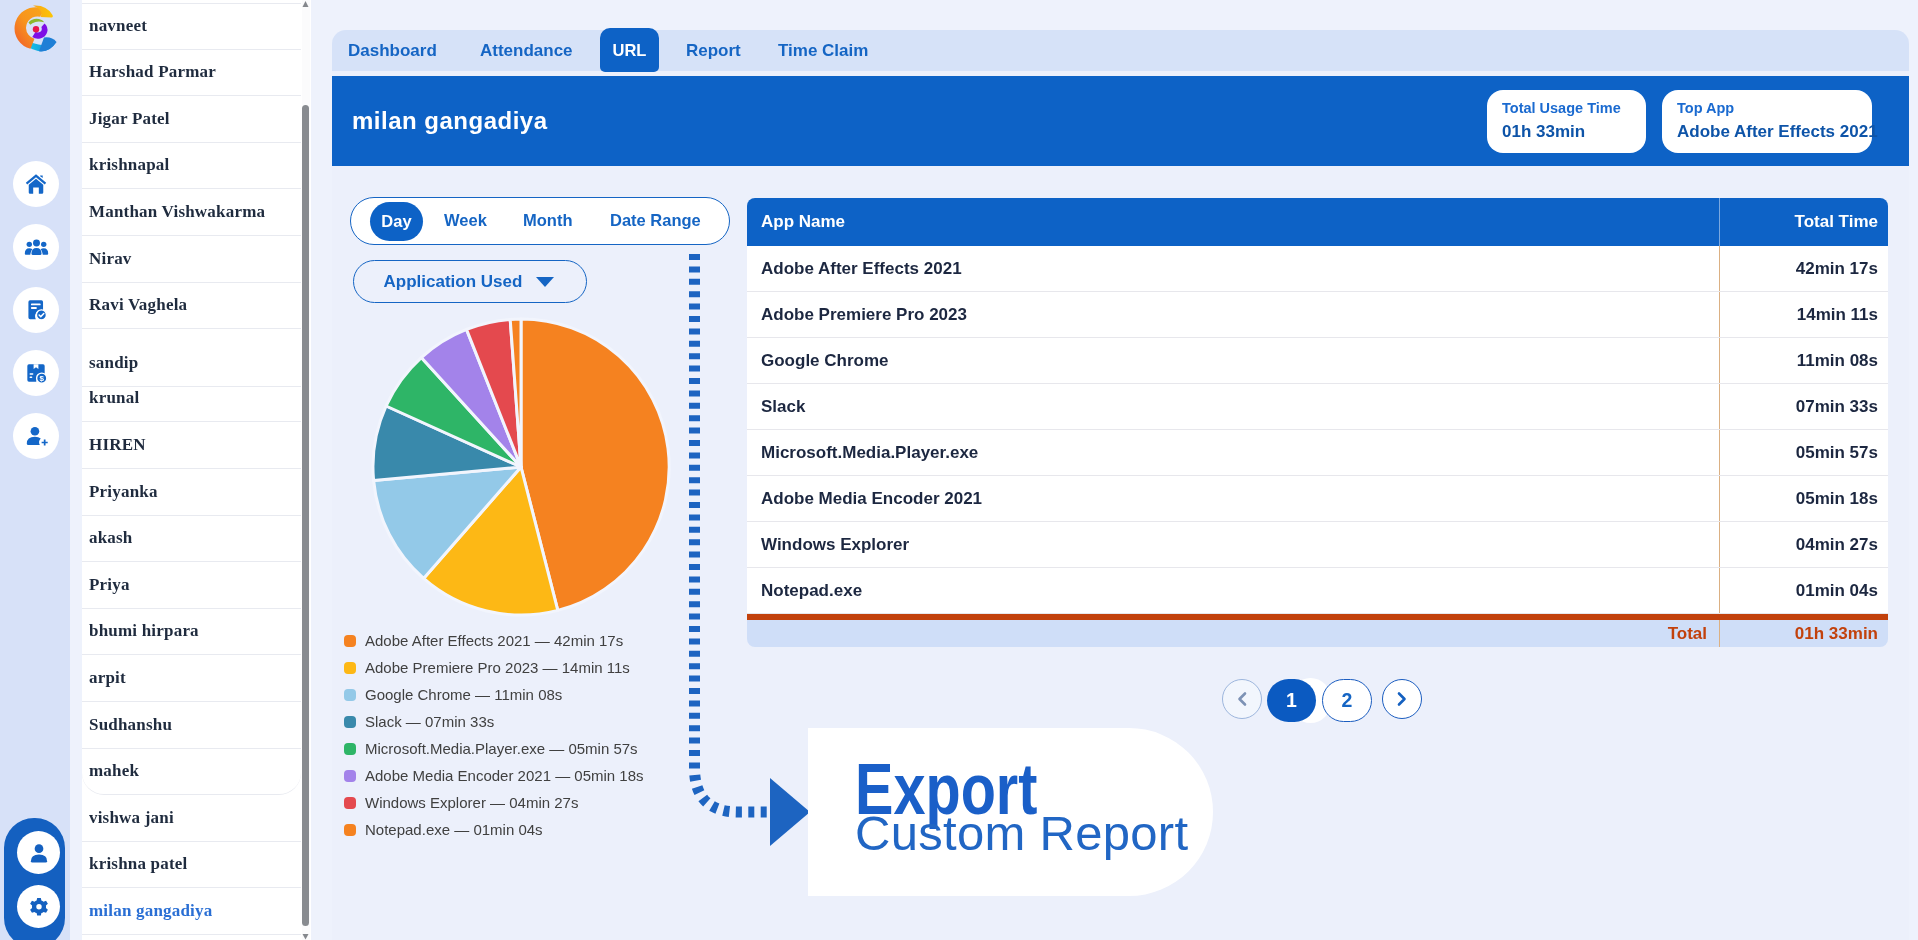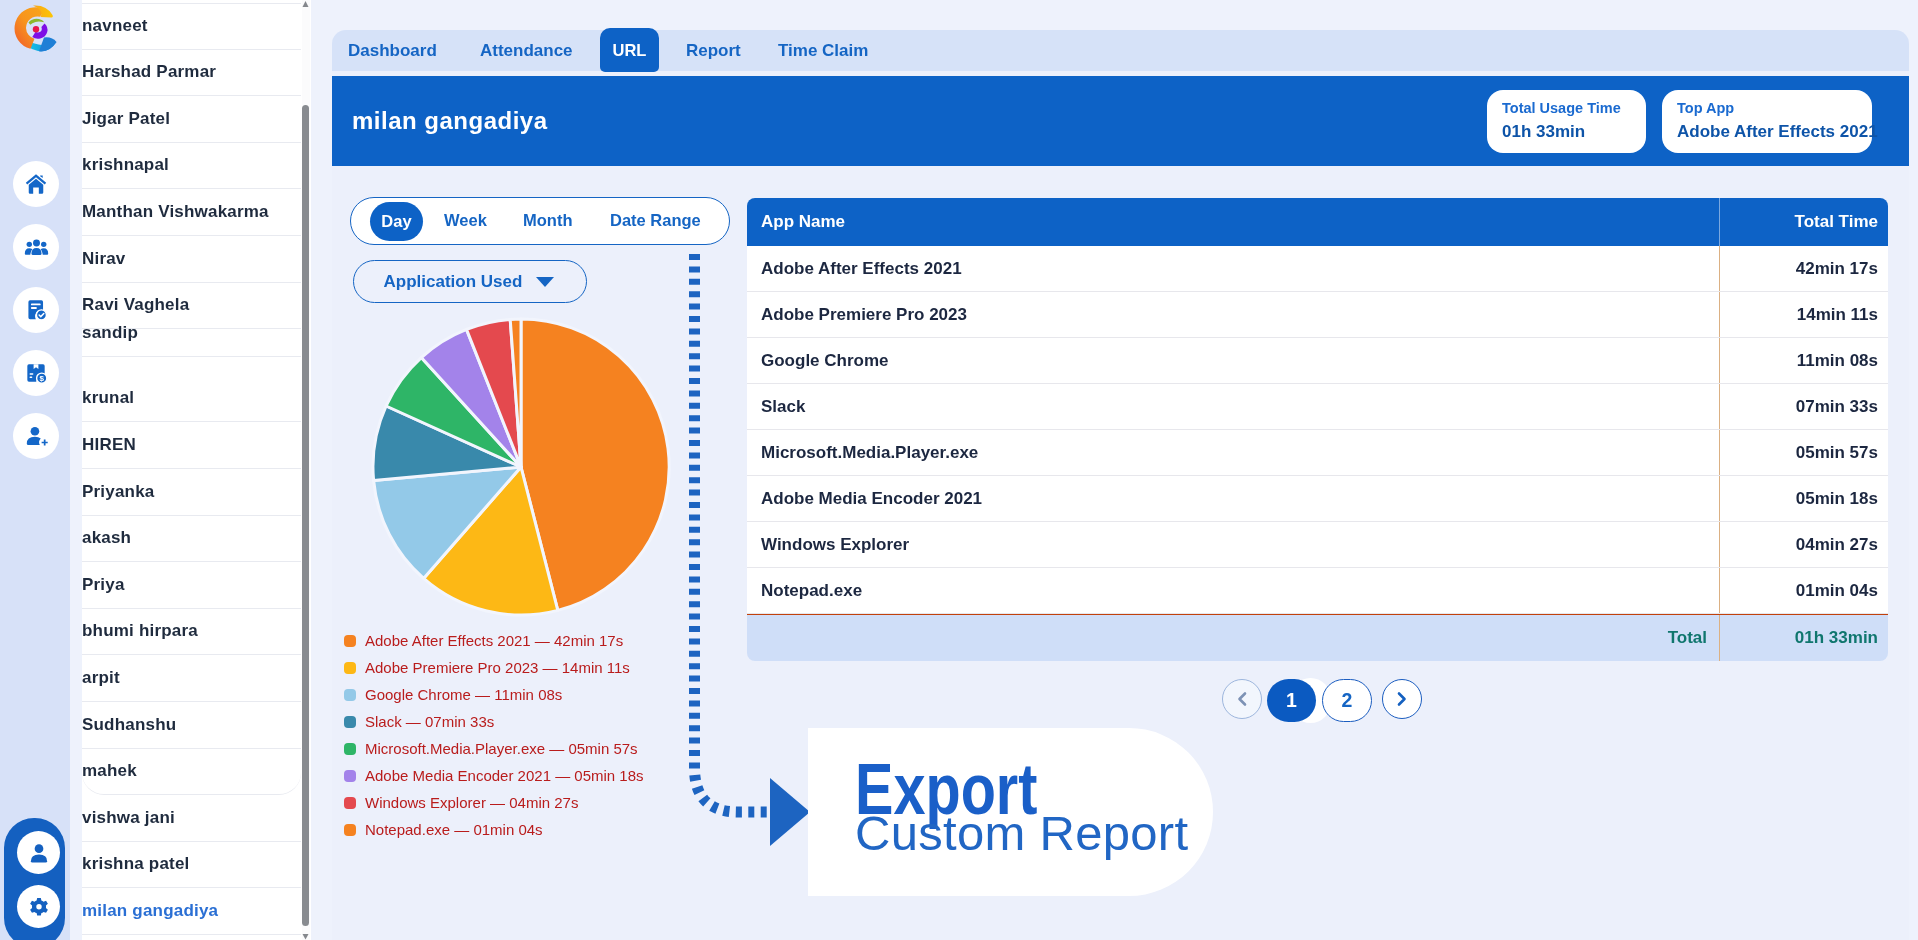--- a/index.html
+++ b/index.html
@@ -3,48 +3,48 @@
 <meta charset="utf-8">
 <style>
 * { margin:0; padding:0; box-sizing:border-box; }
 html,body { width:1918px; height:940px; overflow:hidden; }
 body { font-family:"Liberation Sans", sans-serif; background:#eef2fc; position:relative; }
 .rail { position:absolute; left:0; top:0; width:70px; height:940px; background:#d7e1f8; }
 .icnwrap { position:absolute; left:13px; width:46px; height:46px; background:#fff; border-radius:50%; display:flex; align-items:center; justify-content:center; }
 .botpill { position:absolute; left:4px; top:818px; width:61px; height:130px; background:#1460c0; border-radius:30px; }
 .botcirc { position:absolute; left:13px; width:43px; height:43px; background:#fff; border-radius:50%; display:flex; align-items:center; justify-content:center; }
 .list { position:absolute; left:82px; top:0; width:229px; height:940px; background:#fff; }
-.row { position:absolute; left:0; width:219px; height:47px; border-bottom:1px solid #e8eaf0; display:flex; align-items:center; font-weight:bold; font-size:17px; color:#1f2b3e; letter-spacing:0.2px; }
+.row { position:absolute; left:0; width:219px; height:47px; border-bottom:1px solid #e8eaf0; display:flex; align-items:center; padding-left:7px; font-weight:bold; font-size:17px; color:#1f2b3e; letter-spacing:0.2px;font-family:Liberation Serif, serif; }
 .row.sel { color:#2a6fd4; }
 .sbar { position:absolute; left:301.5px; top:0; width:8px; height:940px; background:#fbfbfc; }
 .sthumb { position:absolute; left:302.4px; top:105px; width:6.2px; height:821px; background:#888b90; border-radius:3.5px; }
 .main { position:absolute; left:332px; top:30px; width:1577px; height:910px; background:#ecf0fb; border-radius:14px 14px 0 0; }
 .tabstrip { position:absolute; left:0; top:0; width:1577px; height:41px; background:#d6e2f8; border-radius:14px 14px 0 0; }
 .tab { position:absolute; top:0; height:41px; display:flex; align-items:center; font-weight:bold; font-size:17px; color:#1565c4; }
 .tabactive { position:absolute; left:268px; top:-2px; width:59px; height:44px; background:#0d62c6; border-radius:10px 10px 5px 5px; display:flex; align-items:center; justify-content:center; color:#fff; font-weight:bold; font-size:16.5px; }
 .bluehead { position:absolute; left:0; top:46px; width:1577px; height:90px; background:#0d62c6; }
 .uname { position:absolute; left:20px; top:32px; color:#fff; font-weight:bold; font-size:24px; line-height:25px; letter-spacing:0.5px; }
 .hcard { position:absolute; top:14px; background:#fff; border-radius:16px; padding:10px 0 0 15px; }
 .hcard .lab { color:#1a6ad0; font-weight:bold; font-size:14.5px; }
 .hcard .val { color:#0e54a8; font-weight:bold; font-size:17px; margin-top:6px; white-space:nowrap; }
 .pillgroup { position:absolute; left:18px; top:167px; width:380px; height:48px; background:#fff; border:1.5px solid #1565c4; border-radius:24px; display:flex; align-items:center; }
 .pg-it { font-weight:bold; font-size:16.5px; color:#1565c4; }
 .daypill { background:#0d62c6; color:#fff; border-radius:20px; width:53px; height:39px; display:flex; align-items:center; justify-content:center; }
 .appused { position:absolute; left:21px; top:230px; width:234px; height:43px; background:transparent; border:1.5px solid #1565c4; border-radius:22px; display:flex; align-items:center; justify-content:center; gap:12px; font-weight:bold; font-size:17px; color:#1565c4; }
 .pie { position:absolute; left:38.5px; top:287px; }
 .legend { position:absolute; left:12px; top:597px; }
-.lrow { display:flex; align-items:center; height:27px; font-size:15px; color:#b91c1c; }
+.lrow { display:flex; align-items:center; height:27px; font-size:15px; color:#404040; }
 .lsw { width:12px; height:12px; border-radius:4px; margin-right:9px; }
 .table { position:absolute; left:415px; top:168px; width:1141px; }
 .thead { height:48px; background:#0d62c6; border-radius:8px 8px 0 0; position:relative; display:flex; align-items:center; color:#fff; font-weight:bold; font-size:17px; }
 .trow { height:46px; background:#fff; border-bottom:1px solid #e7e7ec; position:relative; display:flex; align-items:center; font-weight:bold; font-size:17px; color:#1c2740; }
 .tcell1 { padding-left:14px; flex:1; }
 .tcell2 { width:170px; text-align:right; padding-right:10px; }
 .vline { position:absolute; left:972px; top:0; bottom:0; width:1px; background:#dbb083; }
-.totrow { height:47px; background:#cfdef8; border-top:1px solid #c2410c; border-radius:0 0 8px 8px; position:relative; display:flex; align-items:center; font-weight:bold; font-size:17px; color:#0f766e; }
+.totrow { height:33px; background:#cfdef8; border-top:6px solid #c2410c; border-radius:0 0 8px 8px; position:relative; display:flex; align-items:center; font-weight:bold; font-size:17px; color:#c2410c; }
 .pgc { position:absolute; border-radius:50%; display:flex; align-items:center; justify-content:center; }
 .exportblob { position:absolute; left:476px; top:698px; width:405px; height:168px; background:#fff; border-radius:0 84px 84px 0; }
 .exp1 { position:absolute; left:47px; top:20px; font-weight:bold; font-size:72px; color:#1a5fc8; transform:scaleX(0.80); transform-origin:0 0; }
 .exp2 { position:absolute; left:47px; top:77px; font-size:49px; letter-spacing:0.3px; color:#2166c4; }
 </style>
 </head>
 <body>
 <div class="rail">
   <svg width="48" height="52" style="position:absolute;left:11px;top:2px;" viewBox="0 0 48 52">
     <defs>
@@ -128,21 +128,21 @@
   </div>
 </div>
 <div class="list" id="namelist">
     <div class="row" style="top:2.5px;">navneet</div>
     <div class="row" style="top:49.1px;">Harshad Parmar</div>
     <div class="row" style="top:95.7px;">Jigar Patel</div>
     <div class="row" style="top:142.3px;">krishnapal</div>
     <div class="row" style="top:188.9px;">Manthan Vishwakarma</div>
     <div class="row" style="top:235.5px;">Nirav</div>
     <div class="row" style="top:282.1px;">Ravi Vaghela</div>
-    <div class="row" style="top:310px;">sandip</div>
+    <div class="row" style="top:340px;">sandip</div>
     <div class="row" style="top:421.90000000000003px;">HIREN</div>
     <div class="row" style="top:375.3px;">krunal</div>
     <div class="row" style="top:468.5px;">Priyanka</div>
     <div class="row" style="top:515.1px;">akash</div>
     <div class="row" style="top:561.7px;">Priya</div>
     <div class="row" style="top:608.3000000000001px;">bhumi hirpara</div>
     <div class="row" style="top:654.9px;">arpit</div>
     <div class="row" style="top:701.5px;">Sudhanshu</div>
     <div class="row" style="top:748.1px;border-radius:22px;">mahek</div>
     <div class="row" style="top:794.7px;">vishwa jani</div>

